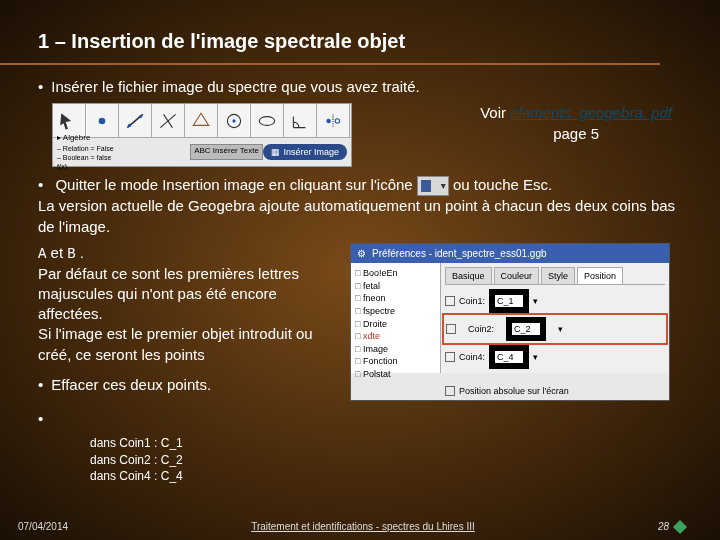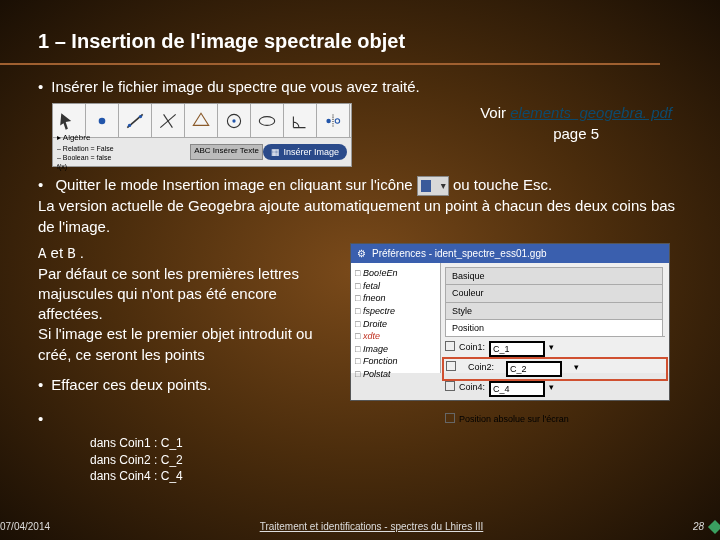--- a/index.html
+++ b/index.html
@@ -43,36 +43,36 @@
   }
   .inline-icon::before { content:""; position:absolute; left:3px; top:3px; width:10px; height:12px; background:#3a5a9a; }
   .inline-icon::after { content:"▾"; position:absolute; right:2px; top:2px; font-size:10px; color:#333; }
   .two-col { display: flex; gap: 12px; margin-top: 6px; }
   .two-col .left { width: 300px; font-size: 15px; }
   .prefs-mock {
     background: #e8e8e8; border: 1px solid #555; width: 320px; font-size: 10px; color: #000;
   }
   .prefs-title { background: #3a5fae; color: #fff; padding: 3px 6px; display: flex; align-items: center; gap: 6px; }
   .prefs-body { display: flex; height: 110px; }
-  .prefs-left { width: 90px; border-right: 1px solid #aaa; padding: 4px; background: #fff; font-style: italic; }
+  .prefs-left { width: 90px; border-right: 1px solid #aaa; padding: 4px; background: #fff; }
   .plist { font-size: 9px; line-height: 1.4; }
   .plist div::before { content: "□ "; color: #666; }
   .prefs-right { flex: 1; padding: 4px; background: #efefef; }
-  .tabs { display: flex; font-size: 9px; border-bottom: 1px solid #aaa; margin-bottom: 4px; flex-direction: column; }
+  .tabs { display: flex; font-size: 9px; border-bottom: 1px solid #aaa; margin-bottom: 4px; }
   .tab { padding: 2px 6px; border: 1px solid #aaa; border-bottom: none; background: #ddd; margin-right: 2px; }
   .tab.active { background: #fff; }
-  .coin-row { display: flex; gap: 4px; font-size: 9px; margin: 3px 0; }
+  .coin-row { display: flex; align-items: center; gap: 4px; font-size: 9px; margin: 3px 0; }
   .coin-row.hl { outline: 2px solid #d05030; outline-offset: 1px; padding: 1px; gap: 12px; }
-  .coin-row input { width: 56px; font-size: 9px; border: 2px solid #000000; padding: 1px 2px; }
+  .coin-row input { width: 40px; font-size: 9px; border: 6px solid #000000; padding: 1px 2px; }
   .coin-row .cb { width: 10px; height: 10px; border: 1px solid #666; display: inline-block; }
   .indent { margin-left: 52px; font-size: 12px; }
   .footer {
-    position: absolute; bottom: 8px; left: 0; right: 0;
+    position: absolute; bottom: 8px; left: 0; right: 17px;
     display: flex; align-items: center; font-size: 10px; color: #ddd;
-    padding: 0 0;
+    padding: 0 18px;
   }
   .footer .mid { flex: 1; text-align: center; text-decoration: underline; }
   .footer .pg { display: flex; align-items: center; gap: 6px; font-style: italic; }
   .diamond { width: 10px; height: 10px; background: #3aa060; transform: rotate(45deg); }
   .mono { font-family: "Courier New", monospace; font-size: 14px; }
   .abc-label { background:#bbb; padding:1px 3px; font-size:8px; border:1px solid #888; }
 </style>
 </head>
 <body>
 

